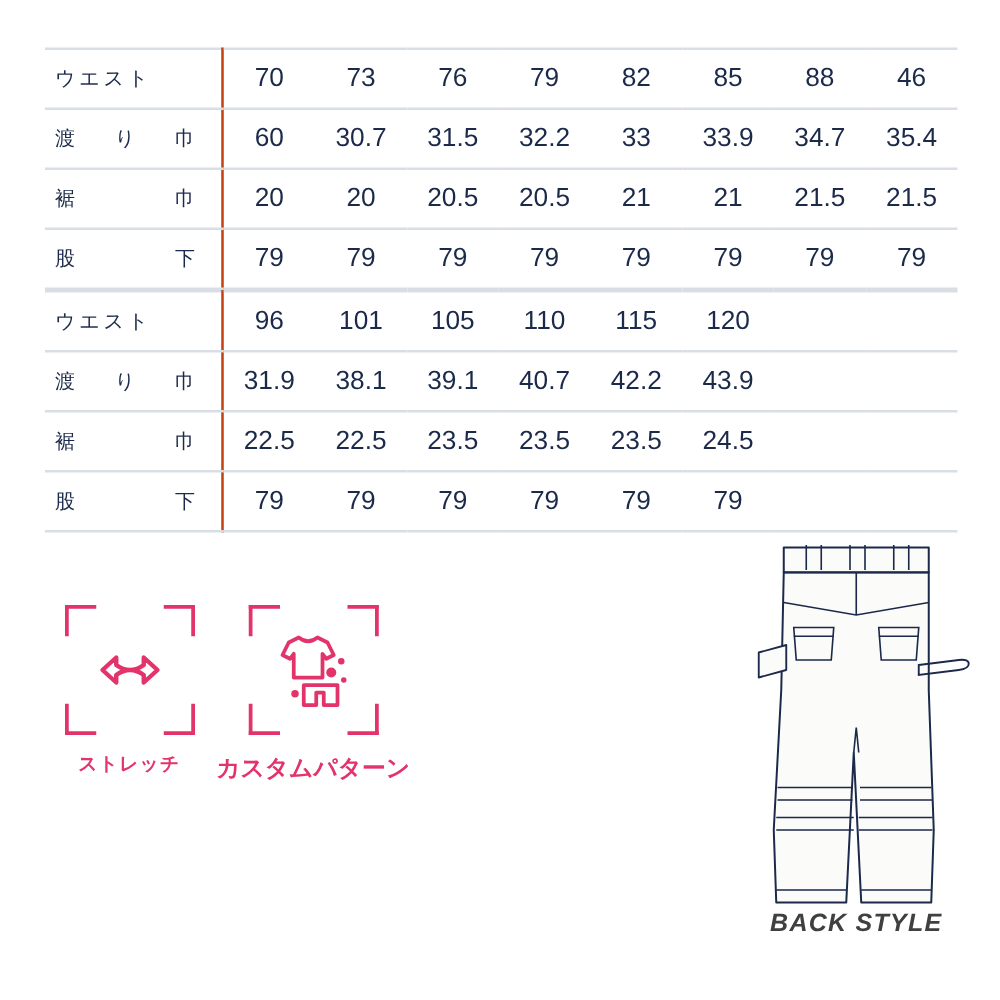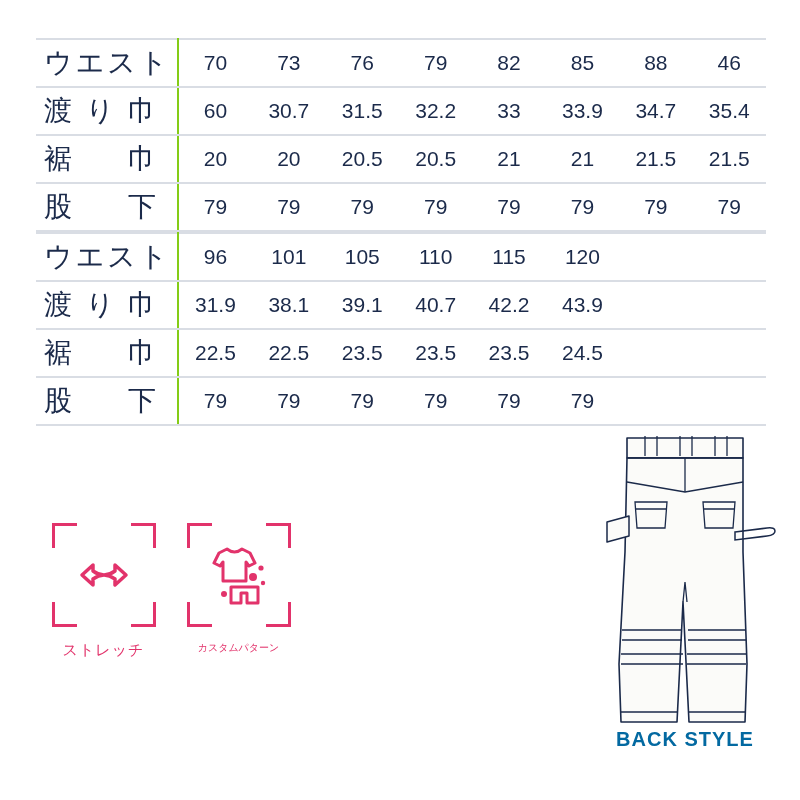--- a/index.html
+++ b/index.html
@@ -39,40 +39,41 @@
     padding: 0;
     vertical-align: middle;
     text-align: center;
     white-space: nowrap;
   }
   .size-table tr:first-child td { border-top: 2px solid #d9dde4; }
   .size-table td.rowlabel {
     width: 130px;
     text-align: left;
     padding-left: 8px;
-    font-size: 28px;
+    font-size: 16px;
     letter-spacing: 0px;
-    border-right: 2px solid #84cc16;
+    border-right: 2px solid #c2410c;
   }
   .label-spread {
     display: flex;
     justify-content: space-between;
     width: 112px;
   }
   .label-plain { letter-spacing: 3px; }
   .size-table td.val { width: 72px; }
 
   
   .features {
     position: absolute;
     left: 36px;
-    top: 523px;
+    top: 484px;
     width: 540px;
     display: flex;
-    gap: 0px;
+    gap: 12px;
+    font-weight: bold;
   }
   .feature {
     width: 135px;
     display: flex;
     flex-direction: column;
     align-items: center;
   }
   .bracket-box {
     position: relative;
     width: 104px;
@@ -94,41 +95,42 @@
     width: 76px; height: 76px;
   }
   .feature-label {
     margin-top: 14px;
     font-size: 15px;
     color: #e2336b;
     text-align: center;
     letter-spacing: 1px;
     white-space: nowrap;
   }
-  .feature-label.wide { letter-spacing: 0px; font-size: 10px; }
+  .feature-label.wide { letter-spacing: 0px; font-size: 19px; }
 
   
   .backstyle {
     position: absolute;
     left: 585px;
     top: 432px;
     width: 200px;
     height: 340px;
   }
   .backstyle svg { display: block; }
   .backstyle-caption {
     position: absolute;
     left: 585px;
     top: 728px;
     width: 200px;
     text-align: center;
     font-size: 20px;
     letter-spacing: 1px;
-    color: #0369a1;
+    color: #404040;
     font-weight: bold;
+    font-style: italic;
   }
 </style>
 </head>
 <body>
 
 <div class="page">
 
   <table class="size-table" id="table-block-1">
     <tbody>
       <tr>

